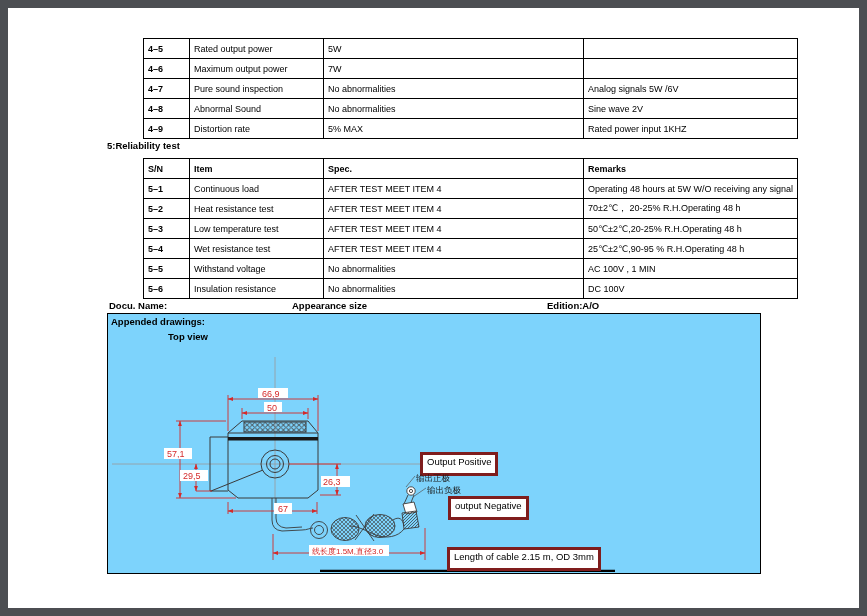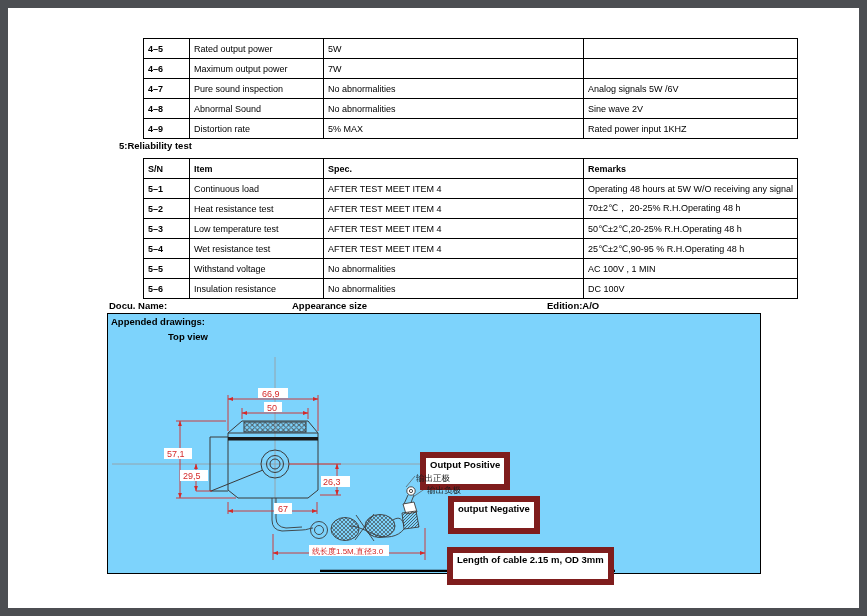--- a/index.html
+++ b/index.html
@@ -10,22 +10,22 @@
   table.t{position:absolute;border-collapse:collapse;table-layout:fixed;width:655px;margin-left:36px;}
   .t td,.t th{border:1px solid #000;font-size:9px;padding:0 2px 0 4px;height:19px;
       vertical-align:middle;text-align:left;color:#000;overflow:hidden;white-space:nowrap;}
   .t tr{height:20px}
   .t th{font-weight:bold}
   td.sn{font-weight:bold}
   .sec-title{font-size:9.5px;font-weight:bold;color:#000}
   .docu{font-size:9.5px;font-weight:bold;color:#000}
   .drawbox{position:absolute;left:99px;top:305px;width:652px;height:259px;border:1px solid #000;background:#7dd3fc}
   .drawbox svg{position:absolute;left:0;top:0}
-  .lblbox{position:absolute;border:6px solid #7f1d1d;background:#fff;font-size:9.5px;
-      font-weight:700;padding:1px 4px 14px 4px;white-space:nowrap;color:#000}
+  .lblbox{position:absolute;border:3px solid #7f1d1d;background:#fff;font-size:9.5px;
+      font-weight:400;padding:1px 4px 6px 4px;white-space:nowrap;color:#000}
   .cnlbl{position:absolute;font-size:8.5px;color:#1a1a1a;white-space:nowrap}
   svg text{font-family:"Liberation Sans","DejaVu Sans",sans-serif}
   .dimtxt{font-size:9px;fill:#d42a2a}
   .dimtxt-sm{font-size:8px;fill:#d42a2a}
 </style>
 </head>
 <body>
 
 <div class="page">
 
@@ -63,21 +63,21 @@
       </tr>
       <tr>
         <td class="sn">4–9</td>
         <td>Distortion rate</td>
         <td>5% MAX</td>
         <td>Rated power input 1KHZ</td>
       </tr>
     </tbody>
   </table>
 
-  <div class="abs sec-title" style="left:111px;top:132px">5:Reliability test</div>
+  <div class="abs sec-title" style="left:99px;top:132px">5:Reliability test</div>
 
   <table class="t" style="left:99px;top:150px">
     <colgroup>
         <col style="width:46px">
         <col style="width:134px">
         <col style="width:260px">
         <col style="width:214px">
       </colgroup>
     <thead>
       <tr>

